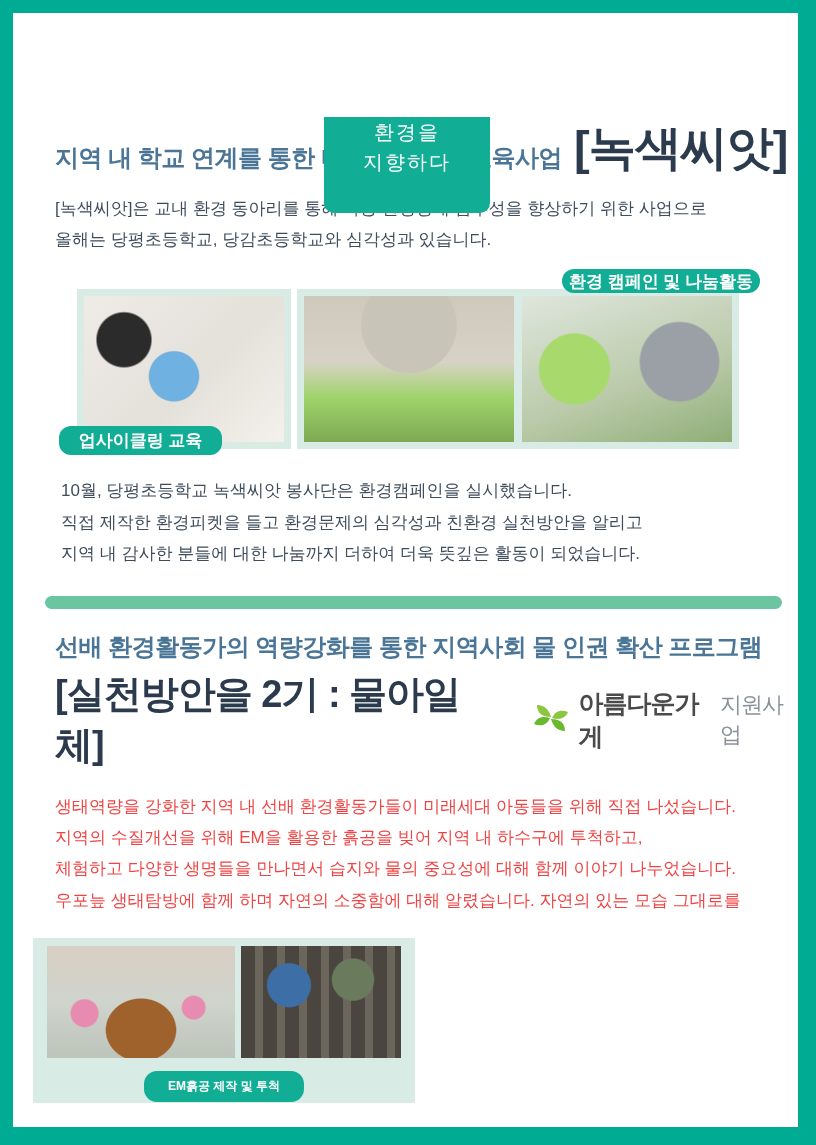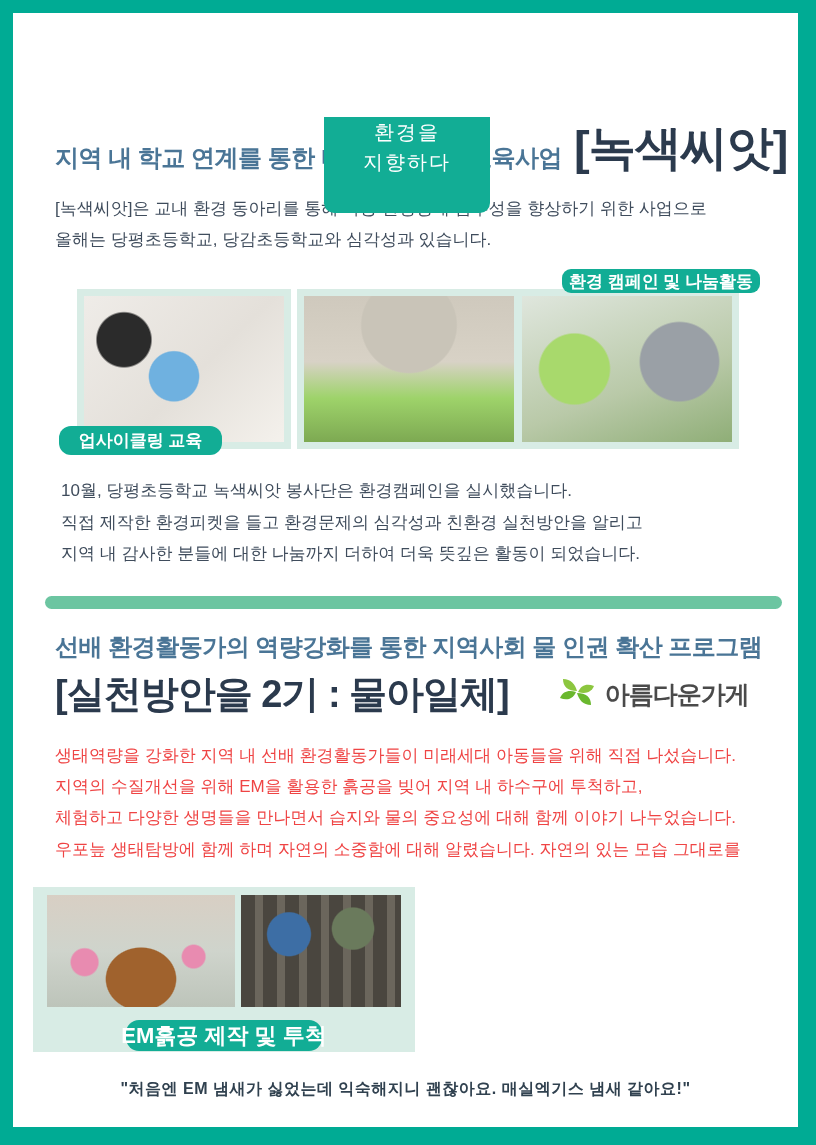--- a/index.html
+++ b/index.html
@@ -36,21 +36,21 @@
      radial-gradient(circle at 50% 20%, #c9c4b8 0 30%, transparent 31%),
      linear-gradient(180deg,#cfc9bd 0%,#d8d2c6 45%,#9ed36a 70%,#7da952 100%);}
   .photo-sharing{background:
      radial-gradient(circle at 75% 45%, #9aa0a6 0 22%, transparent 23%),
      radial-gradient(circle at 25% 50%, #a8d96c 0 20%, transparent 21%),
      linear-gradient(160deg,#dfe6dd 0%,#b9c9a8 60%,#8fae77 100%);}
   .badge{
     background:#12ad95;color:#ffffff;font-weight:700;text-align:center;
     display:flex;align-items:center;justify-content:center;white-space:nowrap;
   }
-  .badge-campaign{position:absolute;top:-20px;right:-8px;width:198px;height:24px;border-radius:9px;font-size:17px;}
+  .badge-campaign{position:absolute;top:-20px;right:-8px;width:198px;height:24px;border-radius:16px;font-size:17px;}
   .badge-upcycle{position:absolute;bottom:-6px;left:-18px;width:163px;height:29px;border-radius:12px;font-size:17px;}
   .s1-body{margin:26px 0 0 48px;font-size:17px;color:#3f4c5c;line-height:1.85;}
   .divider{margin:26px 0 0 32px;width:737px;height:13px;background:#6cc5a1;border-radius:7px;}
   
   .s2-title{margin:22px 0 0 42px;font-size:24px;font-weight:700;color:#4a7596;letter-spacing:-0.5px;}
   .s2-subrow{display:flex;align-items:center;margin:6px 0 0 42px;}
   .s2-sub{font-size:38px;font-weight:800;color:#2b3a4d;letter-spacing:-1px;}
   .sponsor{display:flex;align-items:center;margin-left:46px;}
   .sponsor svg{display:block;}
   .sponsor .s-name{font-size:25px;font-weight:700;color:#4a4a4a;margin-left:6px;letter-spacing:-1px;}
@@ -73,21 +73,21 @@
      repeating-linear-gradient(90deg,#4a463f 0 14px,#6b665c 14px 22px),
      #4a463f;}
   .photo-trail{width:162px;background:
      radial-gradient(circle at 80% 65%, #3e5a3e 0 15%, transparent 16%),
      radial-gradient(circle at 25% 60%, #2f3a33 0 13%, transparent 14%),
      linear-gradient(180deg,#8fae6a 0%,#a8bd8a 40%,#c9c2b4 75%,#d6d0c2 100%);}
   .photo-lake{width:160px;background:
      radial-gradient(circle at 30% 60%, #2e4a5e 0 14%, transparent 15%),
      radial-gradient(circle at 72% 55%, #45624f 0 14%, transparent 15%),
      linear-gradient(180deg,#a9cde8 0%,#c2dcef 38%,#8fa9ba 55%,#7f9fb5 85%,#5d7a55 100%);}
-  .badge-photo2{width:196px;height:31px;border-radius:13px;font-size:22px;margin-top:13px;}
+  .badge-photo2{width:160px;height:31px;border-radius:13px;font-size:12px;margin-top:13px;}
   
   .quotes{margin-top:24px;text-align:center;}
   .quote{font-size:16px;font-weight:700;color:#30414f;letter-spacing:0.5px;line-height:1.6;margin:10px 0;}
 </style>
 </head>
 <body>
 
 <div class="page">
   <div class="content">
 
@@ -133,20 +133,21 @@
       <span class="sponsor">
         <span>
           <svg width="44" height="44" viewBox="0 0 44 44">
             <path d="M21 20 C14 18 8 19 5 26 C12 29 18 27 21 20 Z" fill="#6ab82e"></path>
             <path d="M22 19 C20 12 16 7 8 7 C8 15 13 19 22 19 Z" fill="#8cc63f"></path>
             <path d="M23 20 C30 22 36 21 39 14 C32 11 26 13 23 20 Z" fill="#8cc63f"></path>
             <path d="M22 21 C24 28 28 33 36 33 C36 25 31 21 22 21 Z" fill="#6ab82e"></path>
           </svg>
         </span>
         <span class="s-name">아름다운가게</span>
+        <span class="s-suffix">지원사업</span>
       </span>
     </div>
 
     <div class="s2-body">
       <div>생태역량을 강화한 지역 내 선배 환경활동가들이 미래세대 아동들을 위해 직접 나섰습니다.</div>
       <div>지역의 수질개선을 위해 EM을 활용한 흙공을 빚어 지역 내 하수구에 투척하고,</div>
       <div>체험하고 다양한 생명들을 만나면서 습지와 물의 중요성에 대해 함께 이야기 나누었습니다.</div>
       <div>우포늪 생태탐방에 함께 하며 자연의 소중함에 대해 알렸습니다. 자연의 있는 모습 그대로를</div>
     </div>
 

